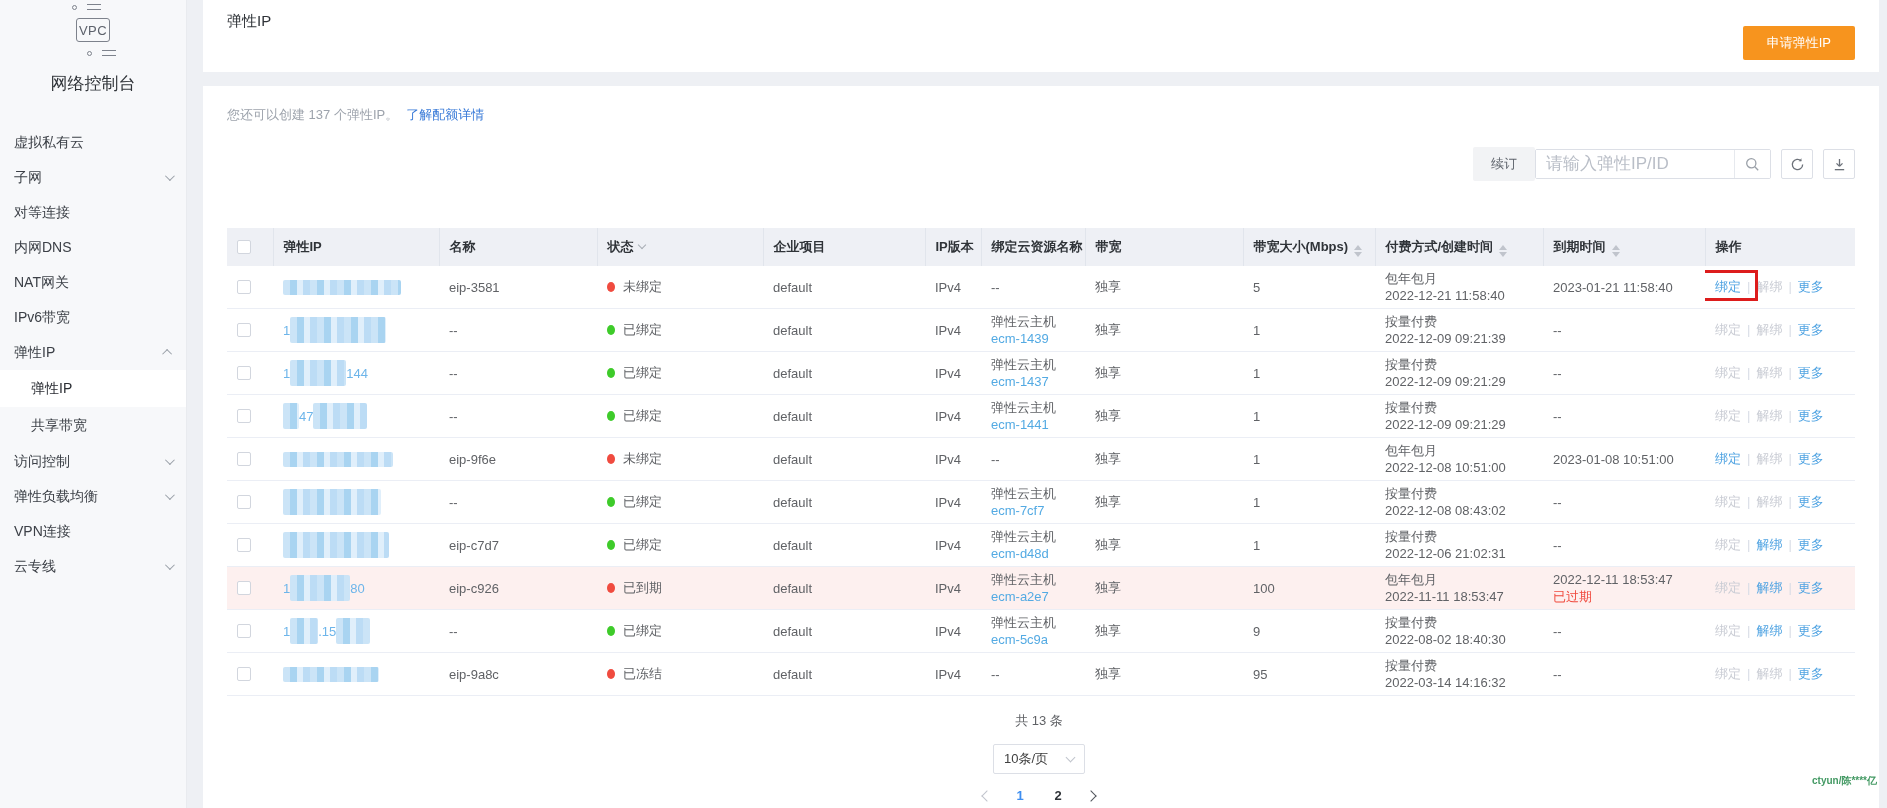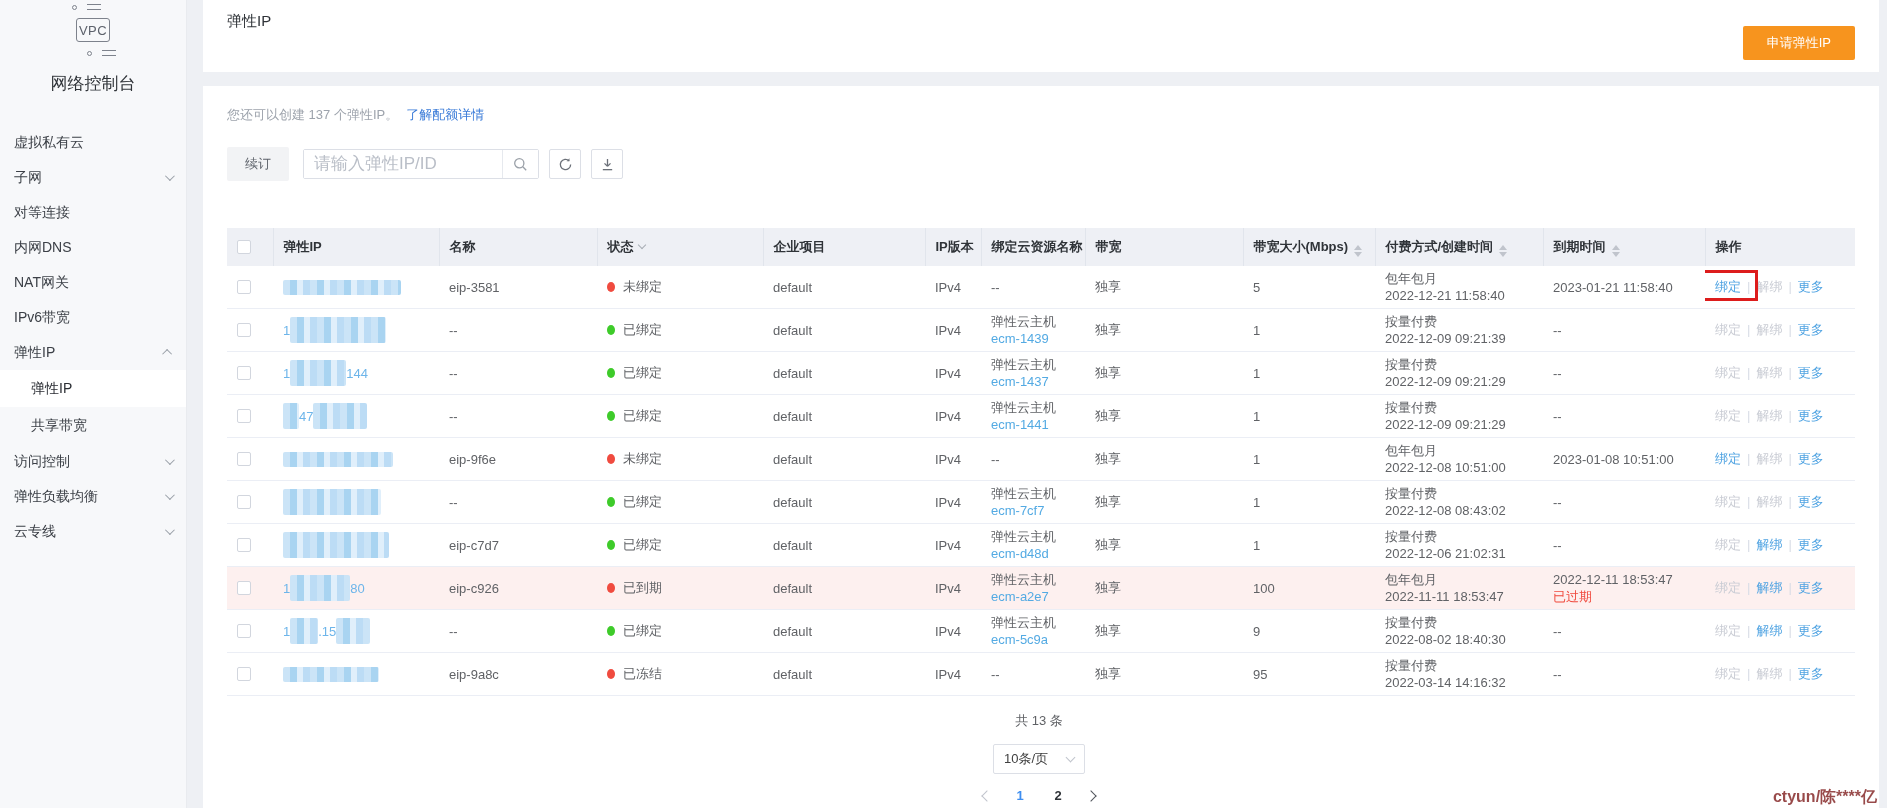--- a/index.html
+++ b/index.html
@@ -32,21 +32,21 @@
   .main { position:relative; flex:1; height:808px; background:#eef0f4; }
   .card { background:#fff; margin:0 8px 0 16px; }
   .top-card { height:72px; position:relative; padding:12px 24px; }
   .page-title { font-size:15px; color:#2f3338; }
   .apply-btn { position:absolute; right:24px; top:26px; background:#f7941e; color:#fff; border:none; border-radius:2px; padding:8px 24px; font-size:13px; cursor:pointer; }
 
   .list-card { margin-top:14px; padding:20px 24px 24px; }
   .quota-line { font-size:13px; color:#9da3ac; }
   .quota-link { color:#3a7bd8; text-decoration:none; margin-left:8px; font-weight:500; cursor:pointer; }
 
-  .toolbar { margin-top:24px; display:flex; justify-content:flex-start; align-items:center; height:32px;gap:14px; }
+  .toolbar { margin-top:24px; display:flex; justify-content:flex-end; align-items:center; height:32px; }
   .renew-btn { background:#f2f3f5; border:none; border-radius:2px; color:#5f646c; font-size:13px; padding:8px 18px; cursor:pointer; }
   .toolbar-right { display:flex; align-items:center; gap:10px; }
   .search-wrap { display:flex; align-items:center; border:1px solid #dcdfe6; border-radius:2px; background:#fff; height:30px; }
   .search-input { border:none; outline:none; width:198px; height:28px; padding:0 10px; font-size:17px; color:#333; font-family:inherit; }
   .search-input::placeholder { color:#b9bec7; }
   .search-btn { width:36px; height:28px; border:none; border-left:1px solid #e6e9ee; background:#fff; display:flex; align-items:center; justify-content:center; cursor:pointer; }
   .icon-btn { width:32px; height:30px; border:1px solid #dcdfe6; border-radius:2px; background:#fff; display:flex; align-items:center; justify-content:center; cursor:pointer; }
 
   
   table.eip-table { margin-top:48px; width:100%; border-collapse:collapse; table-layout:fixed; }
@@ -89,21 +89,21 @@
   .pg-chev.down { transform:rotate(45deg); margin-top:-3px; }
   .pg-arrow { width:8px; height:8px; display:inline-block; cursor:pointer; }
   .pg-arrow.prev { border-left:1.5px solid #c0c4cc; border-bottom:1.5px solid #c0c4cc; transform:rotate(45deg); }
   .pg-arrow.next { border-right:1.5px solid #51555c; border-top:1.5px solid #51555c; transform:rotate(45deg); }
   .page-num { min-width:22px; text-align:center; cursor:pointer; color:#2f3338; font-weight:bold; }
   .page-num.current { color:#3e8ef0; }
   .goto-input { width:40px; height:28px; border:1px solid #dcdfe6; border-radius:2px; text-align:center; font-size:13px; color:#606266; outline:none; font-family:inherit; }
   .pager-group { display:flex; align-items:center; gap:18px; }
   .goto-group { display:flex; align-items:center; gap:8px; margin-left:10px; }
 
-  .watermark { position:absolute; right:10px; bottom:0; font-size:16px; color:#7f1d1d; font-weight:bold; opacity:.8; filter:blur(.4px); }
+  .watermark { position:absolute; right:10px; bottom:20px; font-size:10px; color:#15803d; font-weight:bold; opacity:.8; filter:blur(.4px); }
 </style>
 </head>
 <body>
 
 <aside class="sidebar">
   <div class="logo-area">
     <div class="logo-box">
       <span class="deco top">
           <span class="dot"></span>
           <span class="lines"></span>
@@ -146,20 +146,23 @@
       <div class="nav-sub-item">
         <span>共享带宽</span>
       </div>
       <div class="nav-item">
         <span>访问控制</span>
         <span class="chev down"></span>
       </div>
       <div class="nav-item">
         <span>弹性负载均衡</span>
         <span class="chev down"></span>
+      </div>
+      <div class="nav-item">
+        <span>VPN连接</span>
       </div>
       <div class="nav-item">
         <span>云专线</span>
         <span class="chev down"></span>
       </div>
     </nav>
 </aside>
 
 <div class="main">
 

